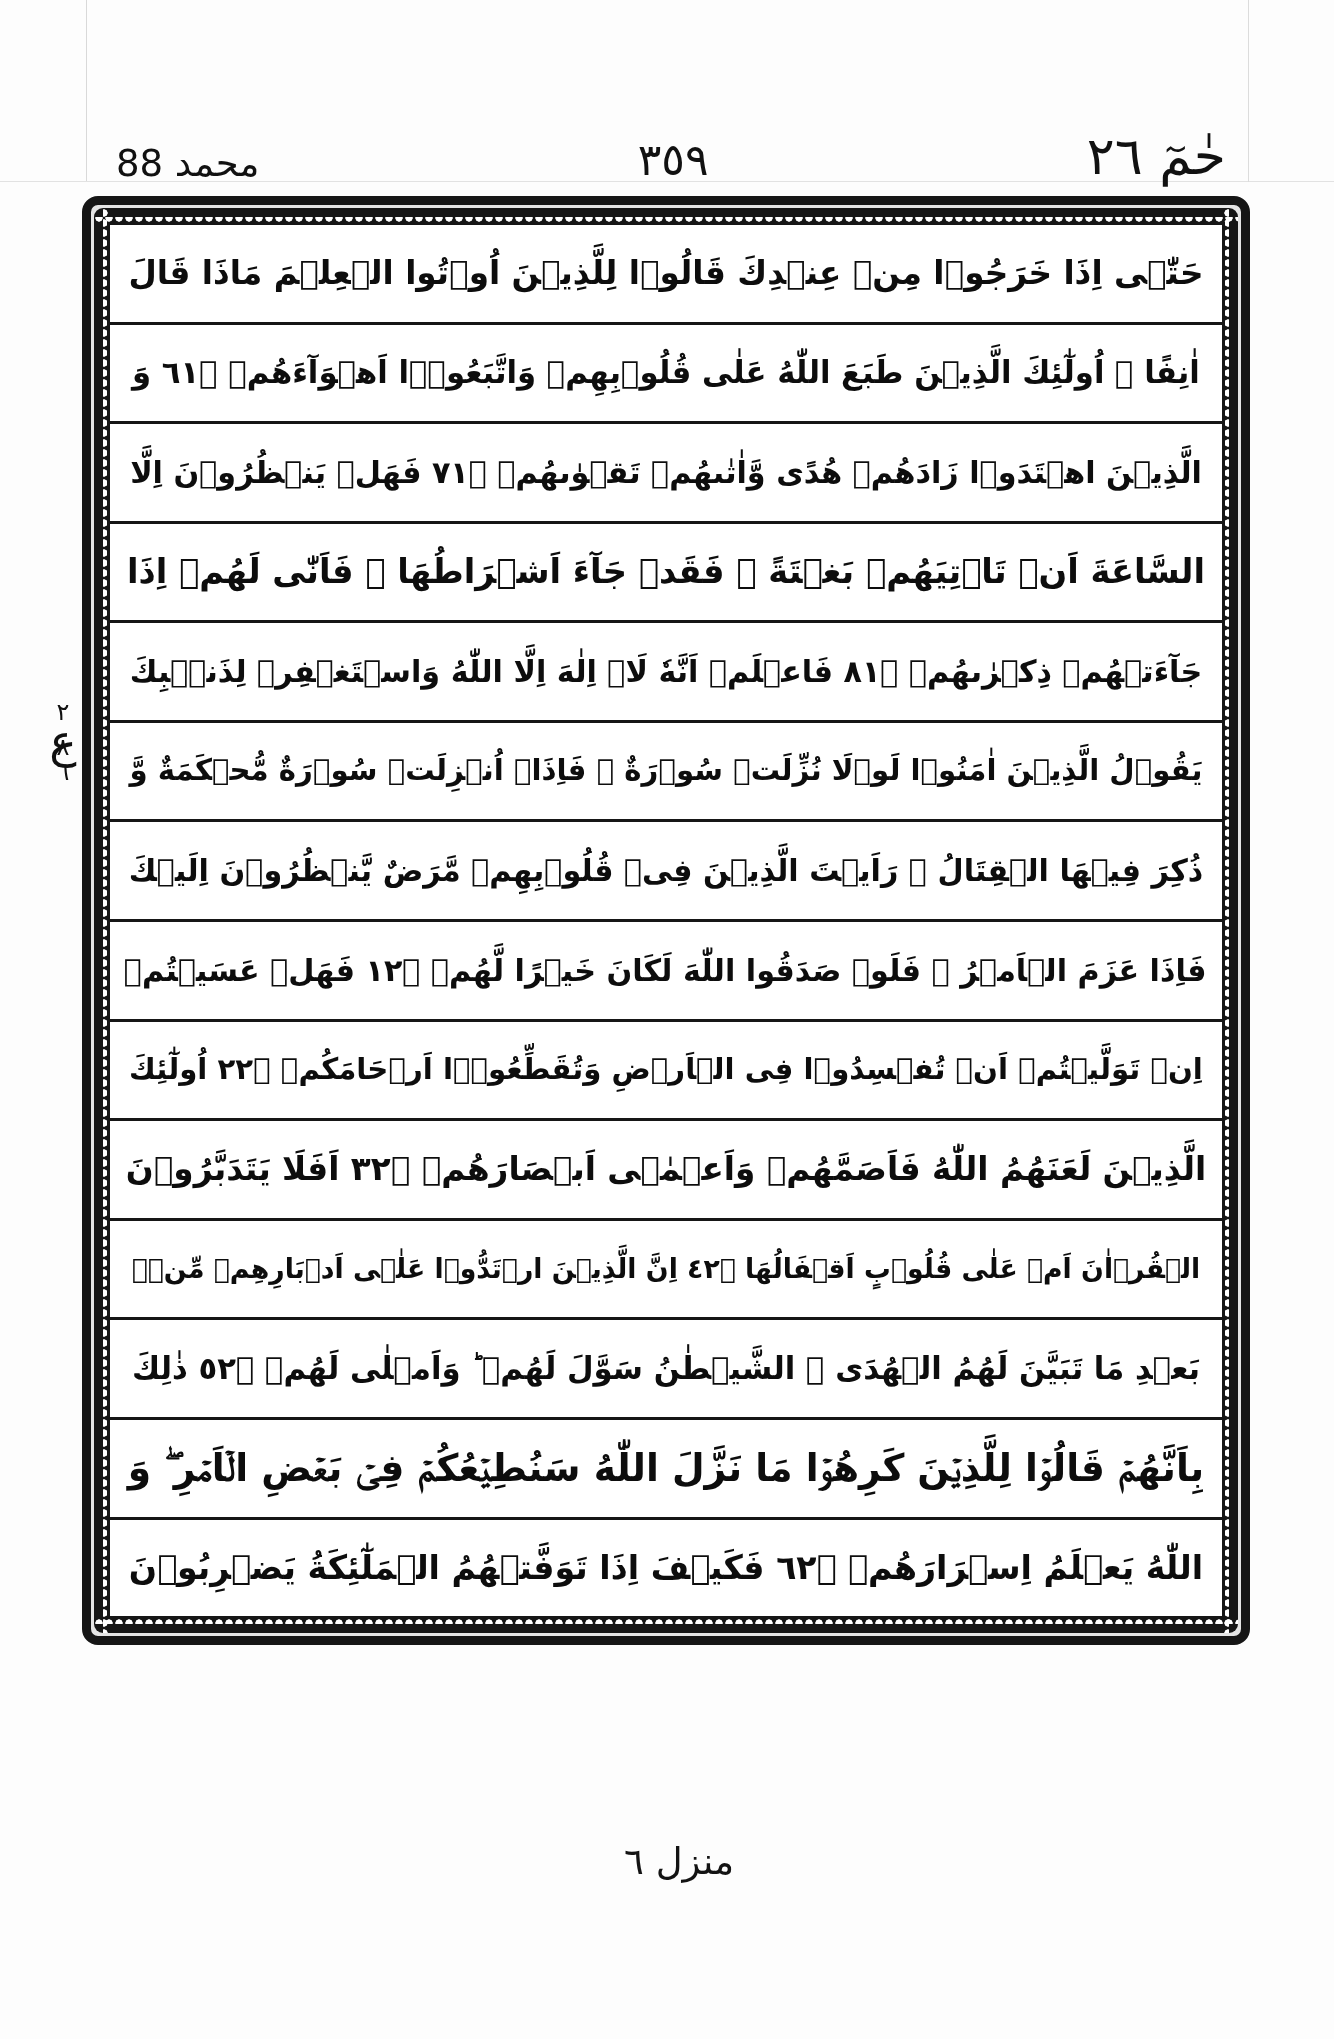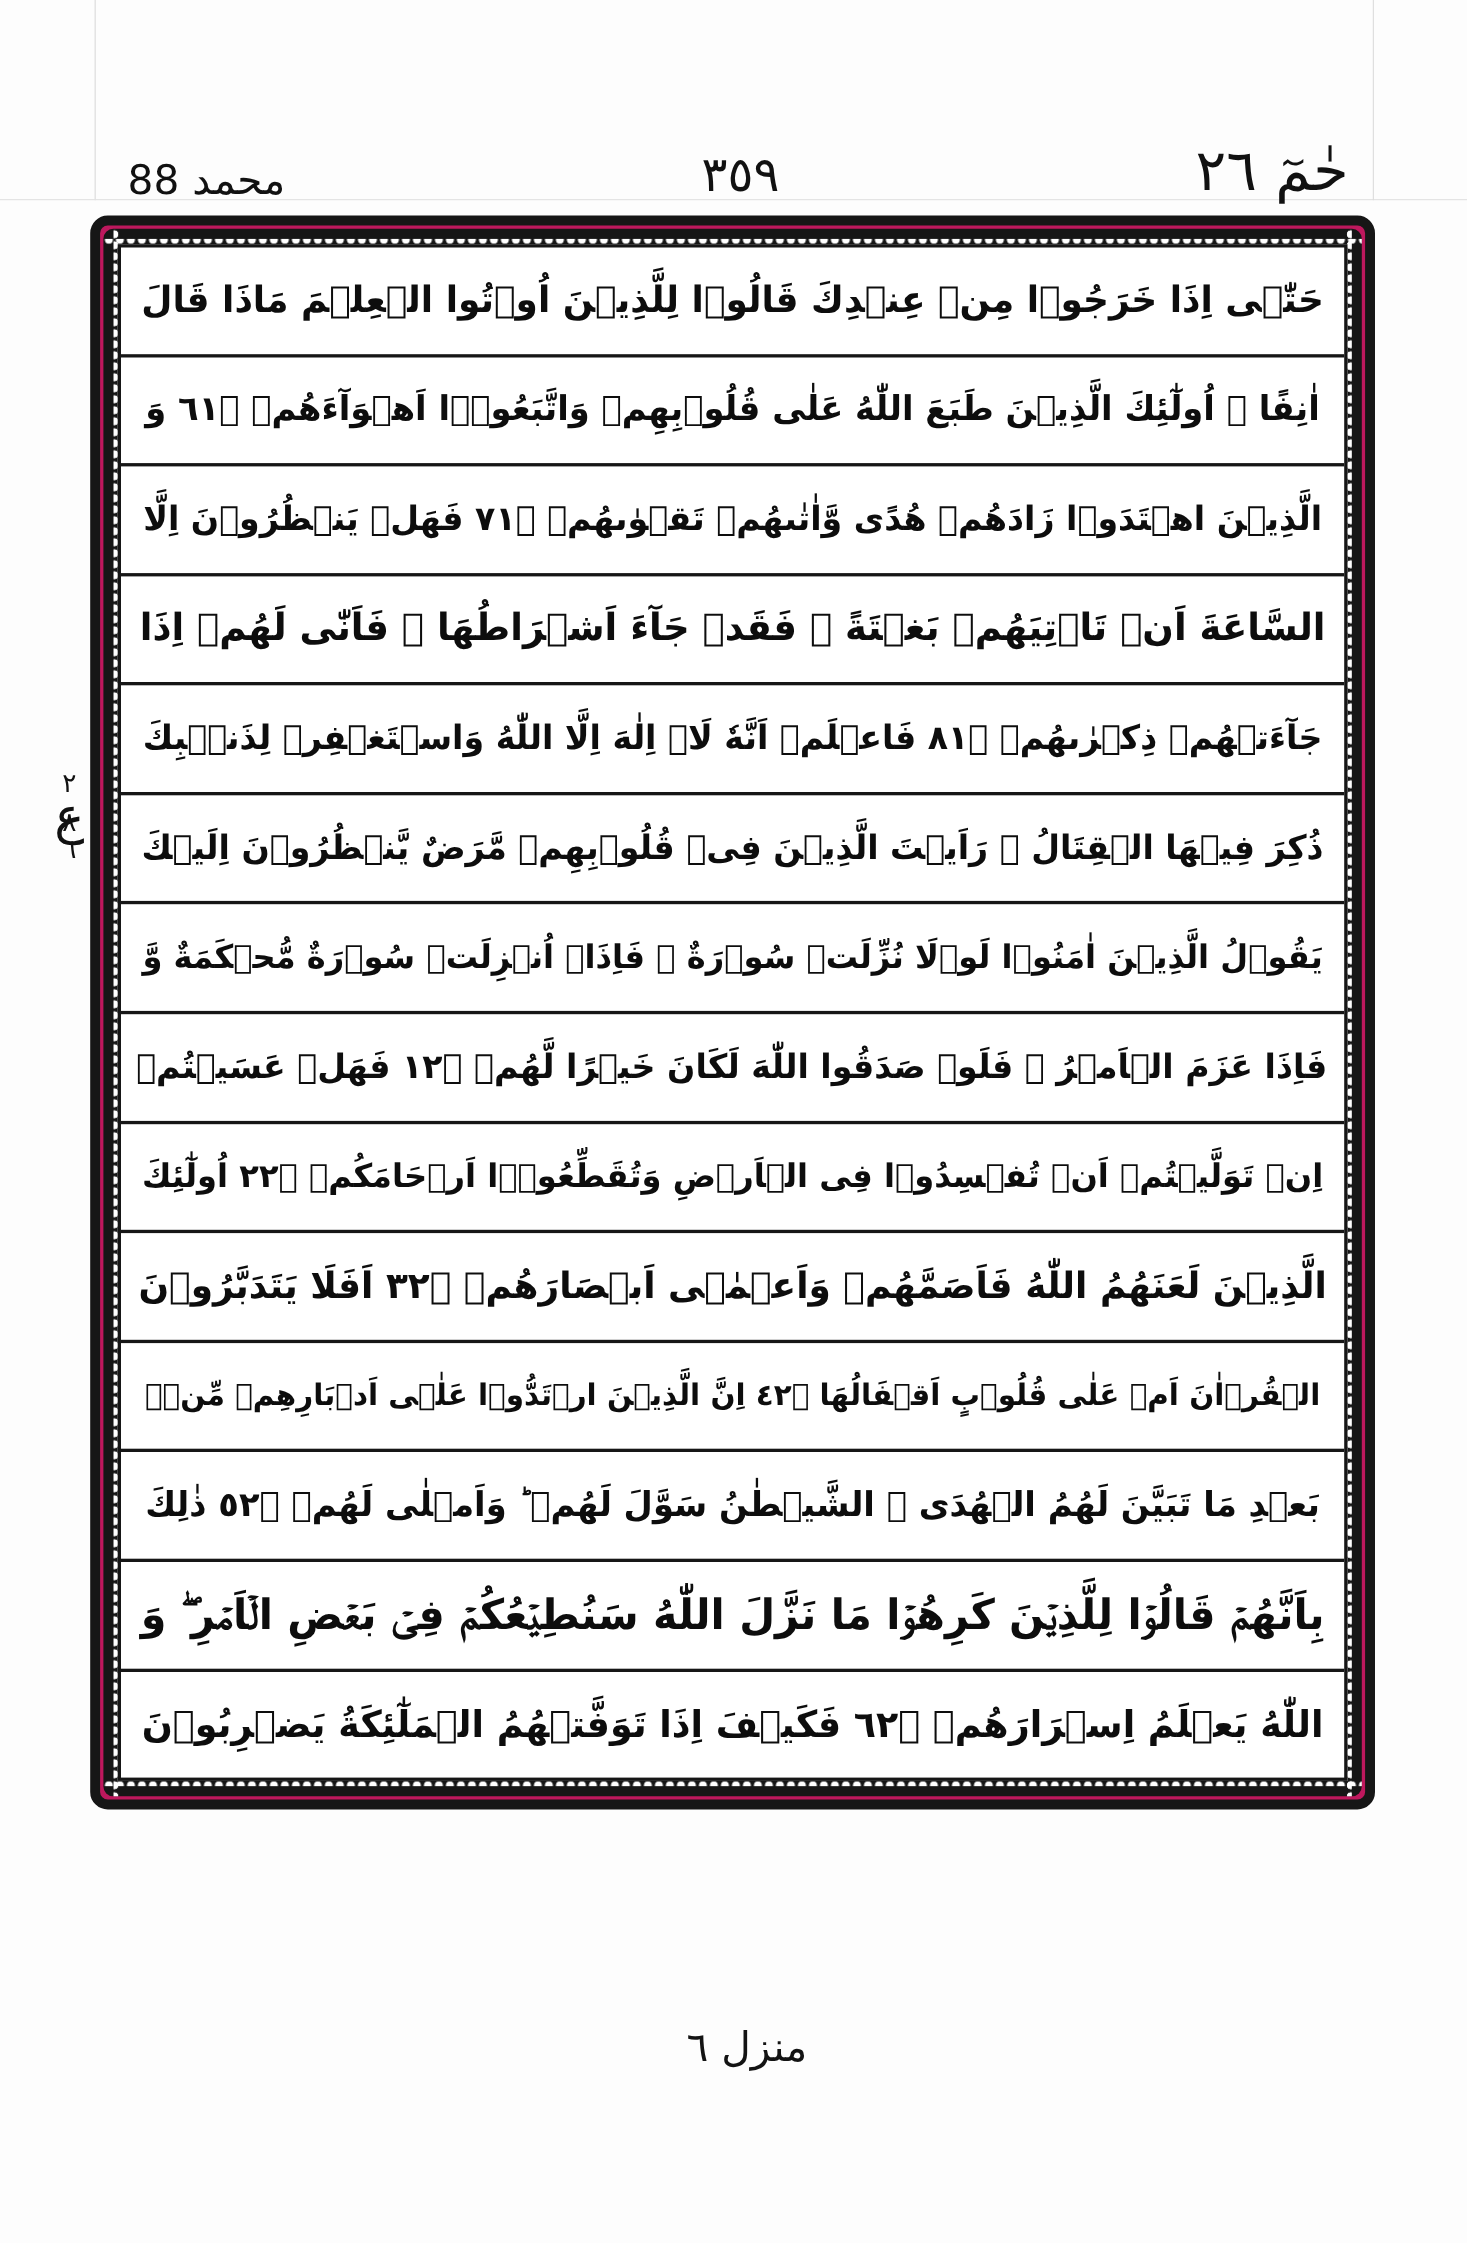--- a/index.html
+++ b/index.html
@@ -77,21 +77,21 @@
 
   
   .frame-outer {
     position: absolute;
     left: 82px;
     top: 196px;
     width: 1168px;
     height: 1449px;
     border: 9px solid #161616;
     border-radius: 16px;
-    background: #be185d;
+    background: #e5e5e5;
     padding: 3px;
   }
   .frame-scallop {
     position: relative;
     width: 100%;
     height: 100%;
     border-radius: 9px;
     background: #161616;
     padding: 14px 13px;
   }
@@ -224,24 +224,24 @@
         <div class="aya-line">
           <div class="aya-text" style="font-size: 30.5px;">الَّذِيۡنَ اهۡتَدَوۡا زَادَهُمۡ هُدًى وَّاٰتٰٮهُمۡ تَقۡوٰٮهُمۡ ۝١٧ فَهَلۡ يَنۡظُرُوۡنَ اِلَّا</div>
         </div>
         <div class="aya-line">
           <div class="aya-text" style="font-size: 34px;">السَّاعَةَ اَنۡ تَاۡتِيَهُمۡ بَغۡتَةً ۚ فَقَدۡ جَآءَ اَشۡرَاطُهَا ۚ فَاَنّٰى لَهُمۡ اِذَا</div>
         </div>
         <div class="aya-line">
           <div class="aya-text" style="font-size: 30.5px;">جَآءَتۡهُمۡ ذِكۡرٰٮهُمۡ ۝١٨ فَاعۡلَمۡ اَنَّهٗ لَاۤ اِلٰهَ اِلَّا اللّٰهُ وَاسۡتَغۡفِرۡ لِذَنۡۢبِكَ</div>
         </div>
         <div class="aya-line">
+          <div class="aya-text" style="font-size: 29.5px;">يَقُوۡلُ الَّذِيۡنَ اٰمَنُوۡا لَوۡلَا نُزِّلَتۡ سُوۡرَةٌ ۚ فَاِذَاۤ اُنۡزِلَتۡ سُوۡرَةٌ مُّحۡكَمَةٌ وَّ</div>
+        </div>
+        <div class="aya-line">
           <div class="aya-text" style="font-size: 30.5px;">ذُكِرَ فِيۡهَا الۡقِتَالُ ۙ رَاَيۡتَ الَّذِيۡنَ فِىۡ قُلُوۡبِهِمۡ مَّرَضٌ يَّنۡظُرُوۡنَ اِلَيۡكَ</div>
-        </div>
-        <div class="aya-line">
-          <div class="aya-text" style="font-size: 29.5px;">يَقُوۡلُ الَّذِيۡنَ اٰمَنُوۡا لَوۡلَا نُزِّلَتۡ سُوۡرَةٌ ۚ فَاِذَاۤ اُنۡزِلَتۡ سُوۡرَةٌ مُّحۡكَمَةٌ وَّ</div>
         </div>
         <div class="aya-line">
           <div class="aya-text" style="font-size: 30.5px;">فَاِذَا عَزَمَ الۡاَمۡرُ ۚ فَلَوۡ صَدَقُوا اللّٰهَ لَكَانَ خَيۡرًا لَّهُمۡ ۝٢١ فَهَلۡ عَسَيۡتُمۡ</div>
         </div>
         <div class="aya-line">
           <div class="aya-text" style="font-size: 29.5px;">اِنۡ تَوَلَّيۡتُمۡ اَنۡ تُفۡسِدُوۡا فِى الۡاَرۡضِ وَتُقَطِّعُوۡۤا اَرۡحَامَكُمۡ ۝٢٢ اُولٰٓئِكَ</div>
         </div>
         <div class="aya-line">
           <div class="aya-text" style="font-size: 33px;">الَّذِيۡنَ لَعَنَهُمُ اللّٰهُ فَاَصَمَّهُمۡ وَاَعۡمٰۤى اَبۡصَارَهُمۡ ۝٢٣ اَفَلَا يَتَدَبَّرُوۡنَ</div>
         </div>

